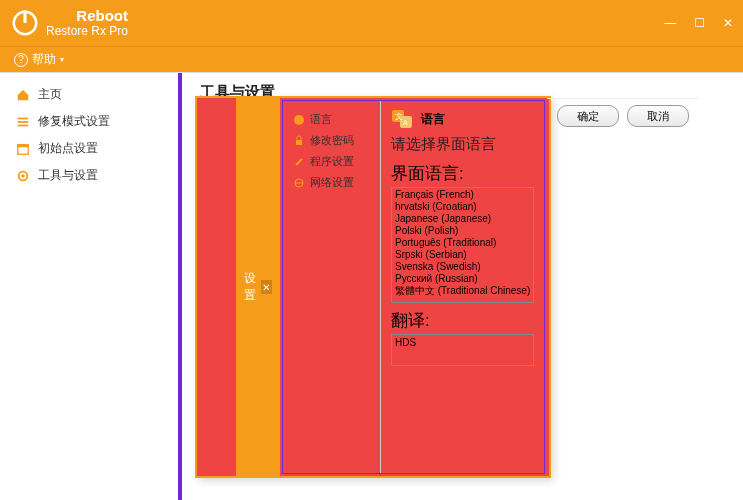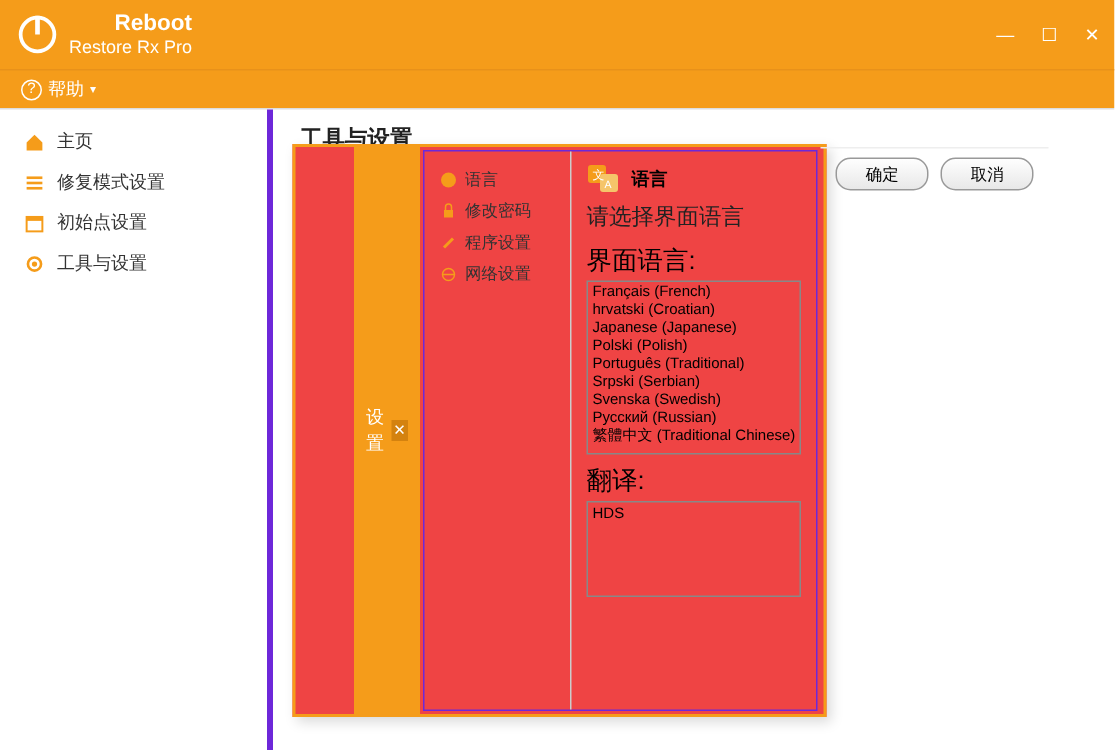--- a/index.html
+++ b/index.html
@@ -38,21 +38,21 @@
 .mnav-ico { width: 12px; height: 12px; display: inline-block; }
 
 .modal-content { flex: 1; padding: 8px 10px; font-size: 11px; }
 .mc-header { display: flex; align-items: center; gap: 8px; margin-bottom: 6px; }
 .mc-header .big-ico { width: 22px; height: 20px; }
 .mc-header .label { font-weight: bold; font-size: 12px; }
 .mc-sub { font-size: 15px; color: #222; margin-bottom: 8px; }
 .mc-label { font-size: 17px; margin-bottom: 2px; }
 .listbox { border: 1px solid #888; height: 116px; overflow: hidden; font-size: 10px; line-height: 12px; padding: 1px 0; }
 .listbox .opt { padding: 0 3px; white-space: nowrap; }
-.trans-box { border: 1px solid #888; height: 64px; margin-top: 2px; padding: 2px 3px; font-size: 10px; }
+.trans-box { border: 1px solid #888; height: 32px; margin-top: 2px; padding: 2px 3px; font-size: 10px; }
 
 .modal-footer { padding: 6px 10px; display: flex; justify-content: flex-end; gap: 8px; border-top: 1px solid #eee; }
 .btn { min-width: 62px; height: 22px; font-size: 11px; background: linear-gradient(#fefefe,#e8e8e8); border: 1px solid #999; border-radius: 10px; cursor: pointer; }
 
 svg { display: block; }
 </style>
 </head>
 <body>
 
 <div class="title-bar">

